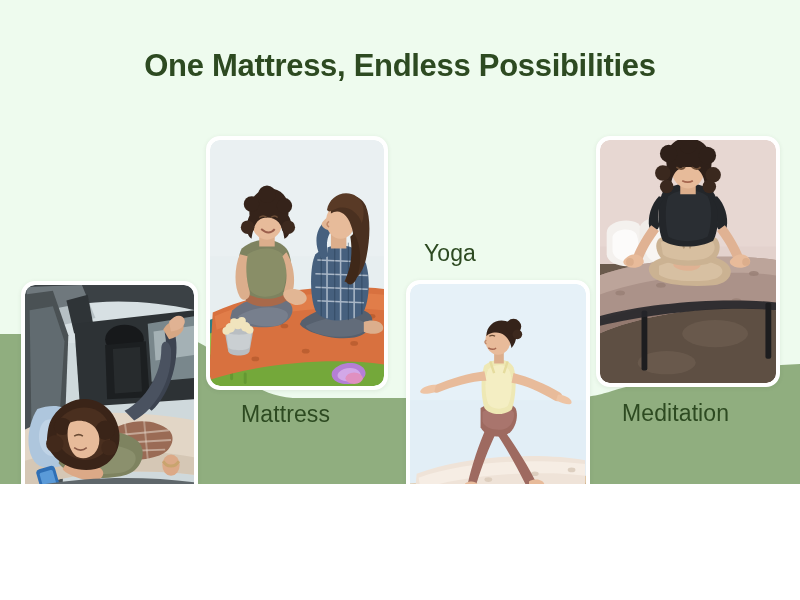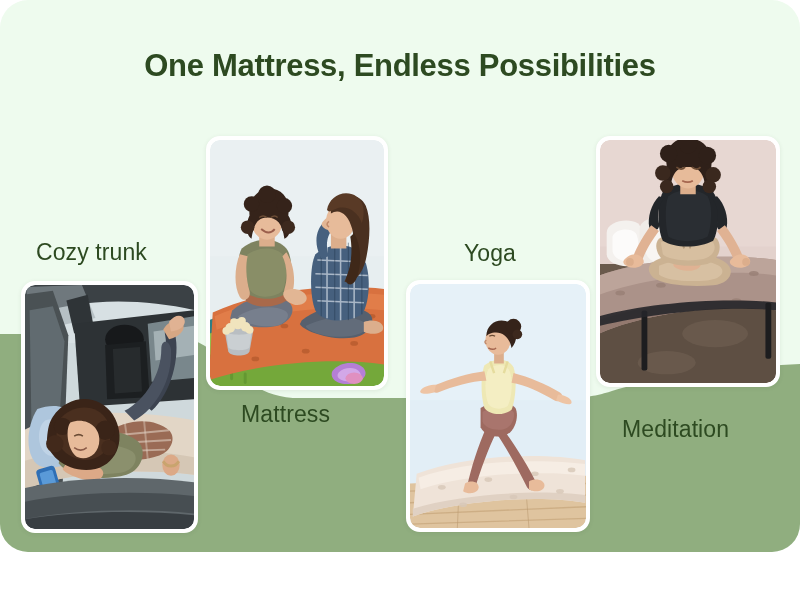--- a/index.html
+++ b/index.html
@@ -9,24 +9,23 @@
   body {
     width: 800px;
     height: 600px;
     font-family: "Liberation Sans", sans-serif;
     overflow: hidden;
   }
 
   #stage {
     position: relative;
     width: 800px;
-    height: 552px;
+    height: 484px;
     background: #eefbee;
     overflow: hidden;
-    border-radius: 28px;
   }
 
   
   #band {
     position: absolute;
     left: 0;
     top: 0;
     width: 800px;
     height: 600px;
     pointer-events: none;
@@ -49,22 +48,22 @@
   
   .label {
     position: absolute;
     font-size: 23px;
     color: #2d4a21;
     white-space: nowrap;
     letter-spacing: 0.1px;
   }
   #label-cozy      { left: 36px;  top: 239px; }
   #label-camping   { left: 241px; top: 401px; }
-  #label-yoga      { left: 464px; top: 240px; }
-  #label-meditation{ left: 622px; top: 416px; }
+  #label-yoga      { left: 424px; top: 240px; }
+  #label-meditation{ left: 622px; top: 400px; }
 
   
   .card {
     position: absolute;
     border-radius: 14px;
     background: #ffffff;
     border: 4px solid #ffffff;
     box-sizing: border-box;
     overflow: hidden;
     box-shadow: 0 1px 4px rgba(60,80,50,0.10);
@@ -169,21 +168,20 @@
           <path d="M0,210 C50,198 120,196 177,204 L177,252 L0,252 Z" fill="#5f676b"></path>
           <path d="M0,224 C50,214 120,212 177,218 L177,236 C120,230 50,232 0,242 Z" fill="#474e52"></path>
           <path d="M0,242 C50,234 120,232 177,238 L177,252 L0,252 Z" fill="#383e42"></path>
 
           <ellipse cx="152" cy="186" rx="9" ry="11" fill="#dca987"></ellipse>
           <path d="M144,182 a9,9 0 0 0 16,0" stroke="#c9a46e" stroke-width="3" fill="none"></path>
         </g>
       </svg>
     </div>
   </div>
-  <div class="label" id="label-cozy">Cozy trunk</div>
 
   <div class="card" id="card-camping">
     <div class="photo">
       <svg viewBox="0 0 182 254" preserveAspectRatio="xMidYMid slice">
         <defs>
           <clipPath id="clipCamp">
               <rect x="0" y="0" width="182" height="254" rx="10"></rect>
             </clipPath>
         </defs>
         <g clip-path="url(#clipCamp)">

